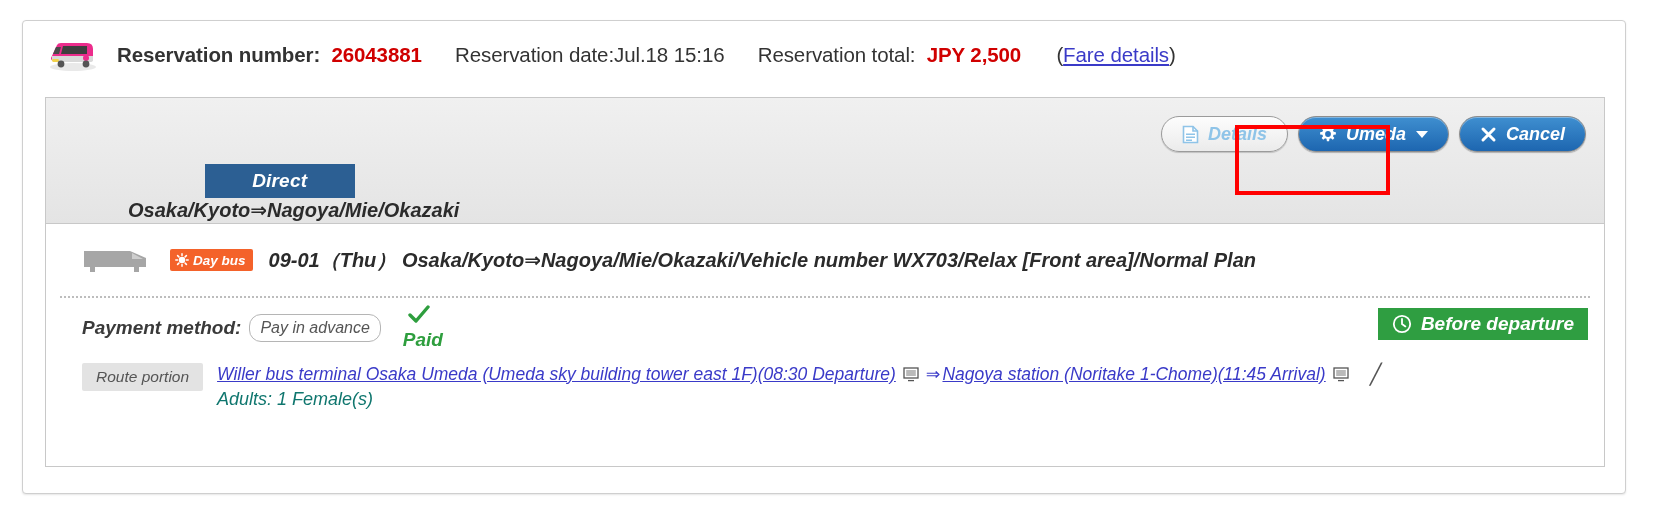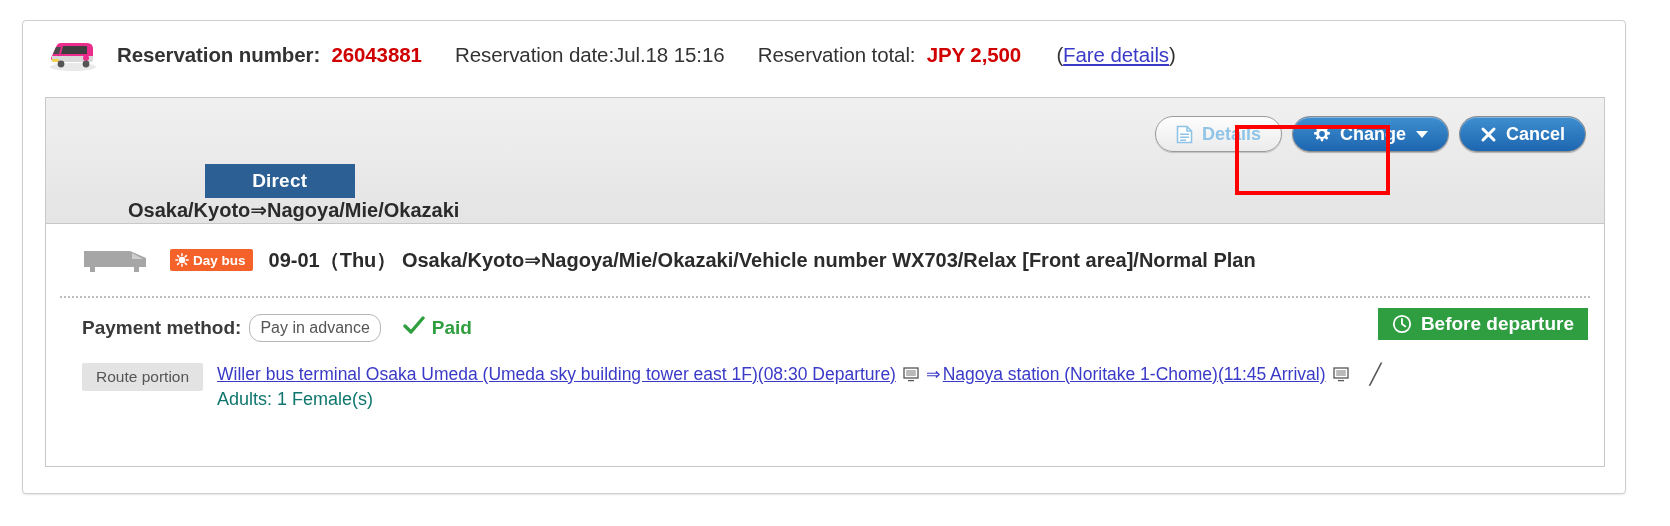--- a/index.html
+++ b/index.html
@@ -35,21 +35,21 @@
   .res-line .plain{color:#333;}
   .res-line .amt{font-weight:bold;color:#d00000;}
   .gap-s{display:inline-block;width:22px;}
   .gap-m{display:inline-block;width:24px;}
   .paren{color:#333;}
   .link{color:#3a3ac8;text-decoration:underline;}
 
   
   .inner{
     position:absolute;left:22px;top:76px;width:1560px;height:370px;
-    border:1px solid #c8c8c8;box-sizing:border-box;background:#fff;
+    border:1px solid #c8c8c8;box-sizing:border-box;background:#fff;font-style:italic;
   }
 
   
   .band{
     position:relative;height:126px;box-sizing:border-box;
     background:linear-gradient(#f0f0f0,#e4e4e4);
     border-bottom:1px solid #c8c8c8;
   }
   .direct-row{position:absolute;left:54px;top:66px;display:flex;align-items:center;flex-direction:column;}
   .direct-tag{
@@ -104,21 +104,21 @@
   .trip-text{margin-left:16px;font-size:20px;font-weight:bold;color:#2b2b2b;white-space:nowrap;}
 
   .dots{height:0;border-top:2px dotted #bdbdbd;margin:0 14px;}
 
   .pay-row{display:flex;align-items:center;height:60px;padding-left:36px;position:relative;}
   .pay-label{font-size:19px;font-weight:bold;color:#3a3a3a;}
   .pay-box{
     margin-left:8px;border:1px solid #b5b5b5;background:#fff;color:#555;
     font-size:16px;padding:4px 10px;border-radius:12px;white-space:nowrap;
   }
-  .paid{margin-left:22px;display:flex;align-items:center;color:#2e9e3e;font-size:19px;font-weight:bold;}
+  .paid{margin-left:22px;display:flex;align-items:center;color:#2e9e3e;font-size:19px;font-weight:bold;flex-direction:column;}
   .paid .tick{margin-right:7px;font-size:22px;line-height:1;}
   .status-badge{
     position:absolute;right:16px;top:10px;background:#2f9e41;color:#fff;
     height:32px;display:flex;align-items:center;padding:0 14px;
     font-size:19px;font-weight:bold;white-space:nowrap;
   }
   .status-badge .clock{margin-right:9px;display:inline-flex;}
 
   .route-row{display:flex;align-items:flex-start;padding-left:36px;padding-top:4px;}
   .route-tag{
@@ -184,21 +184,21 @@
           </div>
 
           <div class="btn btn-blue">
             <span class="ic">
               <svg width="18" height="18" viewBox="0 0 18 18">
                 <path fill="#ffffff" d="M9 5.6a3.4 3.4 0 1 0 0 6.8 3.4 3.4 0 0 0 0-6.8zm0 2a1.4 1.4 0 1 1 0 2.8 1.4 1.4 0 0 1 0-2.8z"></path>
                 <path fill="#ffffff" d="M7.9 0.4h2.2l.35 2.3 1.5.62 1.85-1.4 1.56 1.56-1.4 1.85.62 1.5 2.3.35v2.2l-2.3.35-.62 1.5 1.4 1.85-1.56 1.56-1.85-1.4-1.5.62-.35 2.3H7.9l-.35-2.3-1.5-.62-1.85 1.4L2.64 13.1l1.4-1.85-.62-1.5-2.3-.35v-2.2l2.3-.35.62-1.5-1.4-1.85L4.2 1.92l1.85 1.4 1.5-.62z"></path>
                 <circle cx="9" cy="9" r="2.9" fill="#2a73bd"></circle>
               </svg>
             </span>
-            <span>Change</span>
+            <span>Umeda</span>
             <span class="caret"></span>
           </div>
 
           <div class="btn btn-blue">
             <span class="ic">
               <svg width="17" height="17" viewBox="0 0 17 17">
                 <path d="M3 3 L14 14 M14 3 L3 14" stroke="#ffffff" stroke-width="3" stroke-linecap="round"></path>
               </svg>
             </span>
             <span>Cancel</span>

